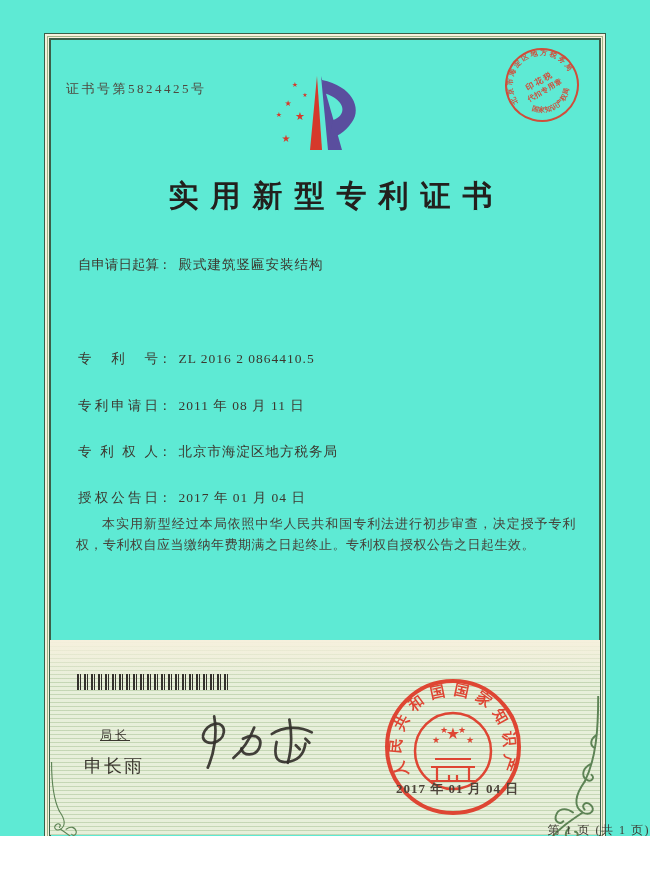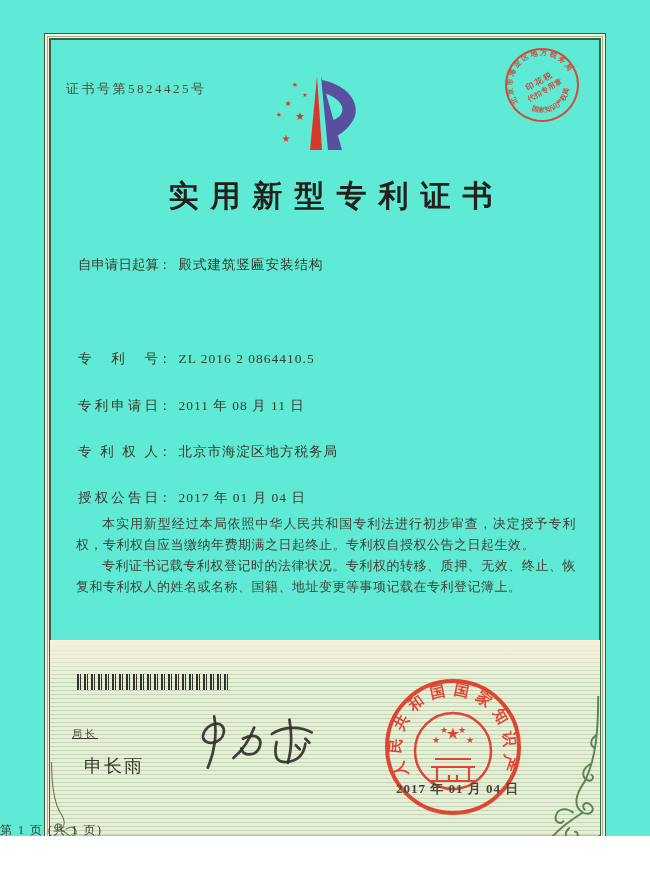--- a/index.html
+++ b/index.html
@@ -39,26 +39,26 @@
   .f1{top:256px}.f2{top:303px}.f3{top:350px}.f4{top:397px}.f5{top:443px}.f6{top:489px}
   .body-text{position:absolute; left:76px; top:513px; width:500px;}
   .body-text p{
     margin:0; font-size:13px; line-height:21px; text-indent:2em;
     text-align:justify; color:#46423a; letter-spacing:.5px;
   }
   .barcode{
     position:absolute; left:77px; top:674px; width:151px; height:16px;
     background:repeating-linear-gradient(90deg,#33312c 0 2px, rgba(0,0,0,0) 2px 3px, #33312c 3px 4px, rgba(0,0,0,0) 4px 7px);
   }
-  .director-label{position:absolute; left:72px; top:727px; font-size:10px; letter-spacing:3px; color:#3b372f;text-decoration:underline;}
+  .director-label{position:absolute; left:100px; top:727px; font-size:12px; letter-spacing:3px; color:#3b372f;text-decoration:underline;}
   .director-name{position:absolute; left:84px; top:754px; font-size:18px; letter-spacing:2px; color:#3b372f;}
   .signature{position:absolute; left:180px; top:710px; width:150px; height:68px;}
   .big-seal{position:absolute; left:383px; top:677px; width:140px; height:140px; opacity:.92;}
   .seal-date{position:absolute; left:396px; top:780px; font-size:13px; font-weight:700; letter-spacing:1px; color:#4c443a; z-index:5;}
-  .footer{position:absolute; left:0; right:0; top:822px; text-align:left; font-size:12px; letter-spacing:1.5px; color:#3e3b33;}
+  .footer{position:absolute; left:0; right:0; top:822px; text-align:right; font-size:12px; letter-spacing:1.5px; color:#3e3b33;}
   .flourish-r{position:absolute; left:546px; top:696px; width:58px; height:146px;}
   .flourish-l{position:absolute; left:42px; top:762px; width:46px; height:84px; transform:scaleX(-1);}
   .seal-text{font-family:"Liberation Serif","DejaVu Serif",serif; font-weight:700; fill:#df3826;}
   .ornament path{stroke:#5d8355; stroke-width:2; fill:none; stroke-linecap:round;}
   .sig path{stroke:#33302b; stroke-width:3.4; fill:none; stroke-linecap:round; stroke-linejoin:round; opacity:.92;}
 </style>
 </head>
 <body>
 
 <div class="page">
@@ -126,21 +126,20 @@
   </div>
   <div class="field f5">
     <span class="flabel">专利权人</span><span class="fcolon">：</span><span class="fvalue">北京市海淀区地方税务局</span>
   </div>
   <div class="field f6">
     <span class="flabel">授权公告日</span><span class="fcolon">：</span><span class="fvalue">2017 年 01 月 04 日</span>
   </div>
 
   <div class="body-text">
     <p>本实用新型经过本局依照中华人民共和国专利法进行初步审查，决定授予专利权，专利权自应当缴纳年费期满之日起终止。专利权自授权公告之日起生效。</p>
-    <p>专利证书记载专利权登记时的法律状况。专利权的转移、质押、无效、终止、恢复和专利权人的姓名或名称、国籍、地址变更等事项记载在专利登记簿上。</p>
   </div>
 
   <div class="barcode"></div>
 
   <div class="director-label">局长</div>
   <div class="director-name">申长雨</div>
 
   <svg class="signature sig" viewBox="0 0 170 85">
     <path d="M20 32 C24 14 48 12 46 28 C44 42 22 46 20 34"></path>
     <path d="M34 8 C38 30 34 54 26 72"></path>

